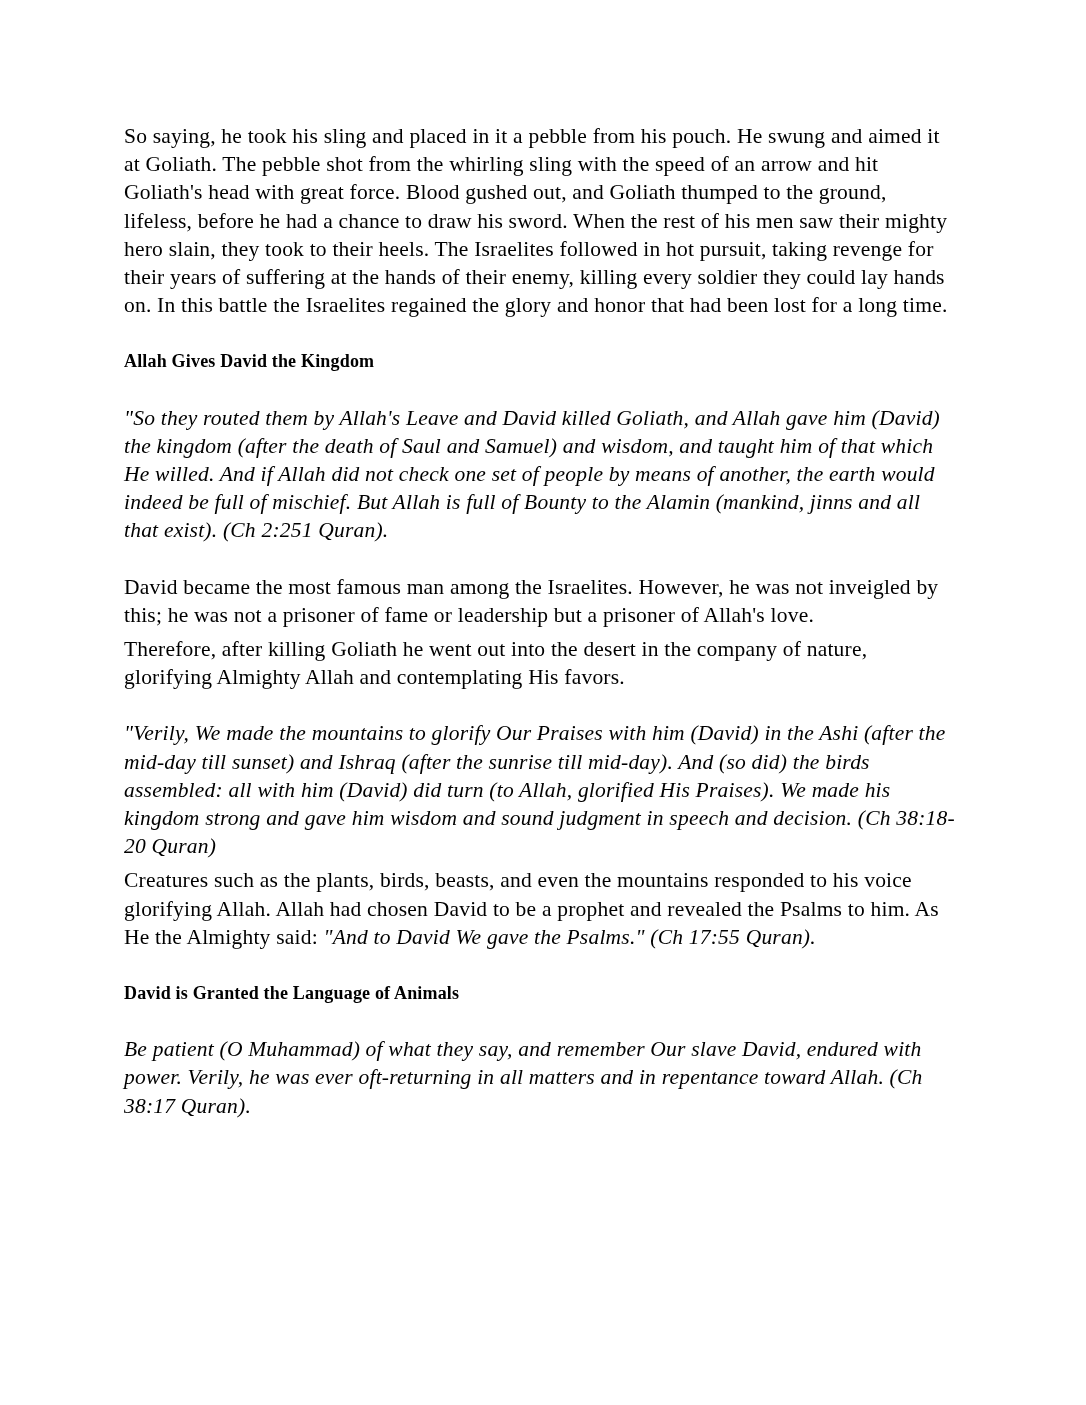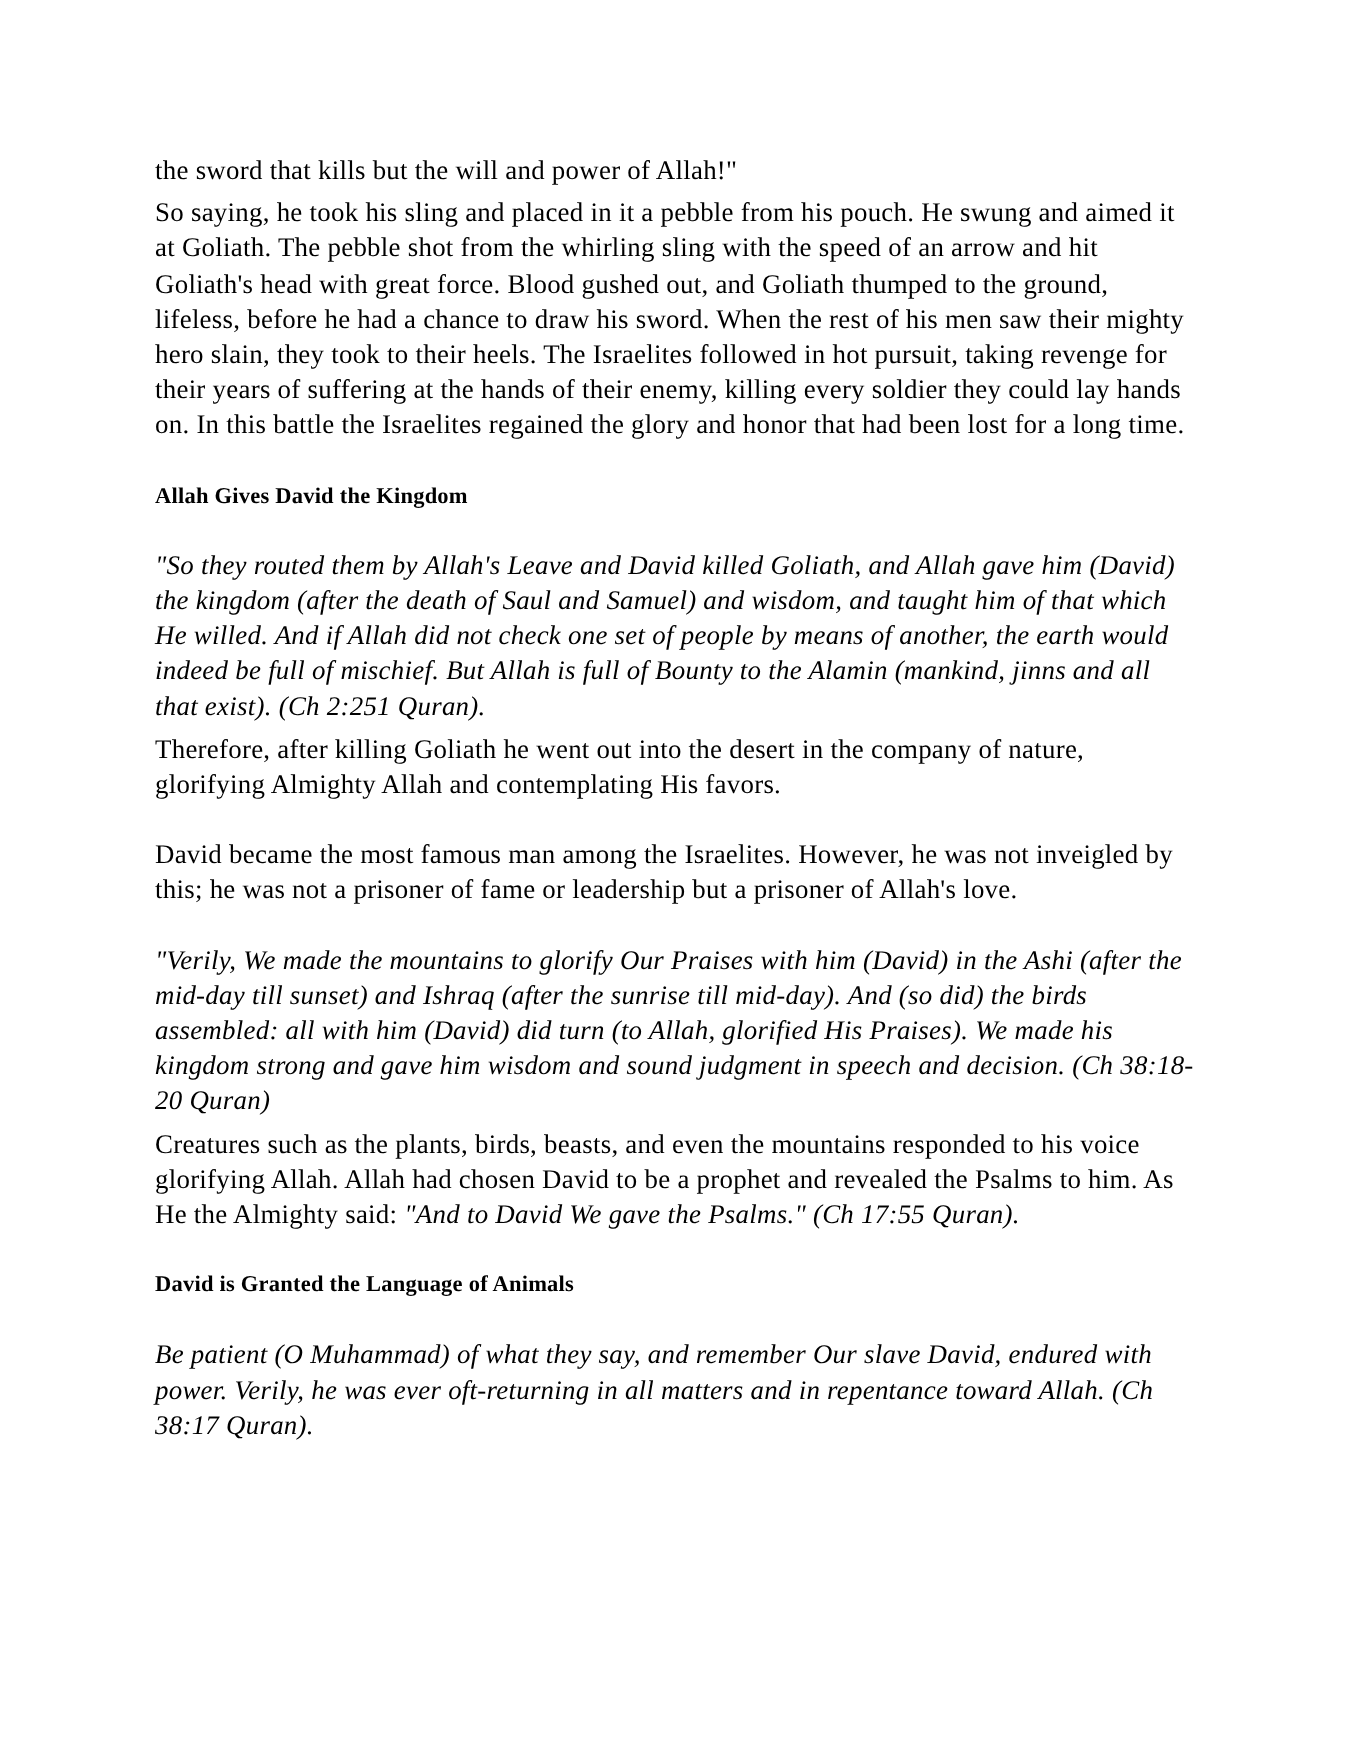--- a/index.html
+++ b/index.html
@@ -54,34 +54,33 @@
   .it {
     font-style: italic;
   }
 </style>
 </head>
 <body>
 
 <div class="page">
   <div class="doc-body">
 
-    <p class="para">the sword that kills but the will and power of Allah!"</p>
 
     <p class="para">So saying, he took his sling and placed in it a pebble from his pouch. He swung and aimed it at Goliath. The pebble shot from the whirling sling with the speed of an arrow and hit Goliath's head with great force. Blood gushed out, and Goliath thumped to the ground, lifeless, before he had a chance to draw his sword. When the rest of his men saw their mighty hero slain, they took to their heels. The Israelites followed in hot pursuit, taking revenge for their years of suffering at the hands of their enemy, killing every soldier they could lay hands on. In this battle the Israelites regained the glory and honor that had been lost for a long time.</p>
 
 
     <h2 class="heading gap-heading">Allah Gives David the Kingdom</h2>
 
 
     <p class="para quote gap-para">"So they routed them by Allah's Leave and David killed Goliath, and Allah gave him (David) the kingdom (after the death of Saul and Samuel) and wisdom, and taught him of that which He willed. And if Allah did not check one set of people by means of another, the earth would indeed be full of mischief. But Allah is full of Bounty to the Alamin (mankind, jinns and all that exist). (Ch 2:251 Quran).</p>
 
 
+    <p class="para gap-para">David became the most famous man among the Israelites. However, he was not inveigled by this; he was not a prisoner of fame or leadership but a prisoner of Allah's love.</p>
+
     <p class="para">Therefore, after killing Goliath he went out into the desert in the company of nature, glorifying Almighty Allah and contemplating His favors.</p>
-
-    <p class="para gap-para">David became the most famous man among the Israelites. However, he was not inveigled by this; he was not a prisoner of fame or leadership but a prisoner of Allah's love.</p>
 
     <p class="para gap-para"><span class="it">"Verily, We made the mountains to glorify Our Praises with him (David) in the Ashi (after the mid-day till sunset) and Ishraq (after the sunrise till mid-day). And (so did) the birds assembled: all with him (David) did turn (to Allah, glorified His Praises). We made his kingdom strong and gave him wisdom and sound judgment in speech and decision. (Ch 38:18-20 Quran)</span></p>
 
     <p class="para"><span>Creatures such as the plants, birds, beasts, and even the mountains responded to his voice glorifying Allah. Allah had chosen David to be a prophet and revealed the Psalms to him. As He the Almighty said: </span><span class="it">"And to David We gave the Psalms." (Ch 17:55 Quran).</span></p>
 
     <h2 class="heading gap-heading">David is Granted the Language of Animals</h2>
 
 
     <p class="para quote gap-para">Be patient (O Muhammad) of what they say, and remember Our slave David, endured with power. Verily, he was ever oft-returning in all matters and in repentance toward Allah. (Ch 38:17 Quran).</p>
 

